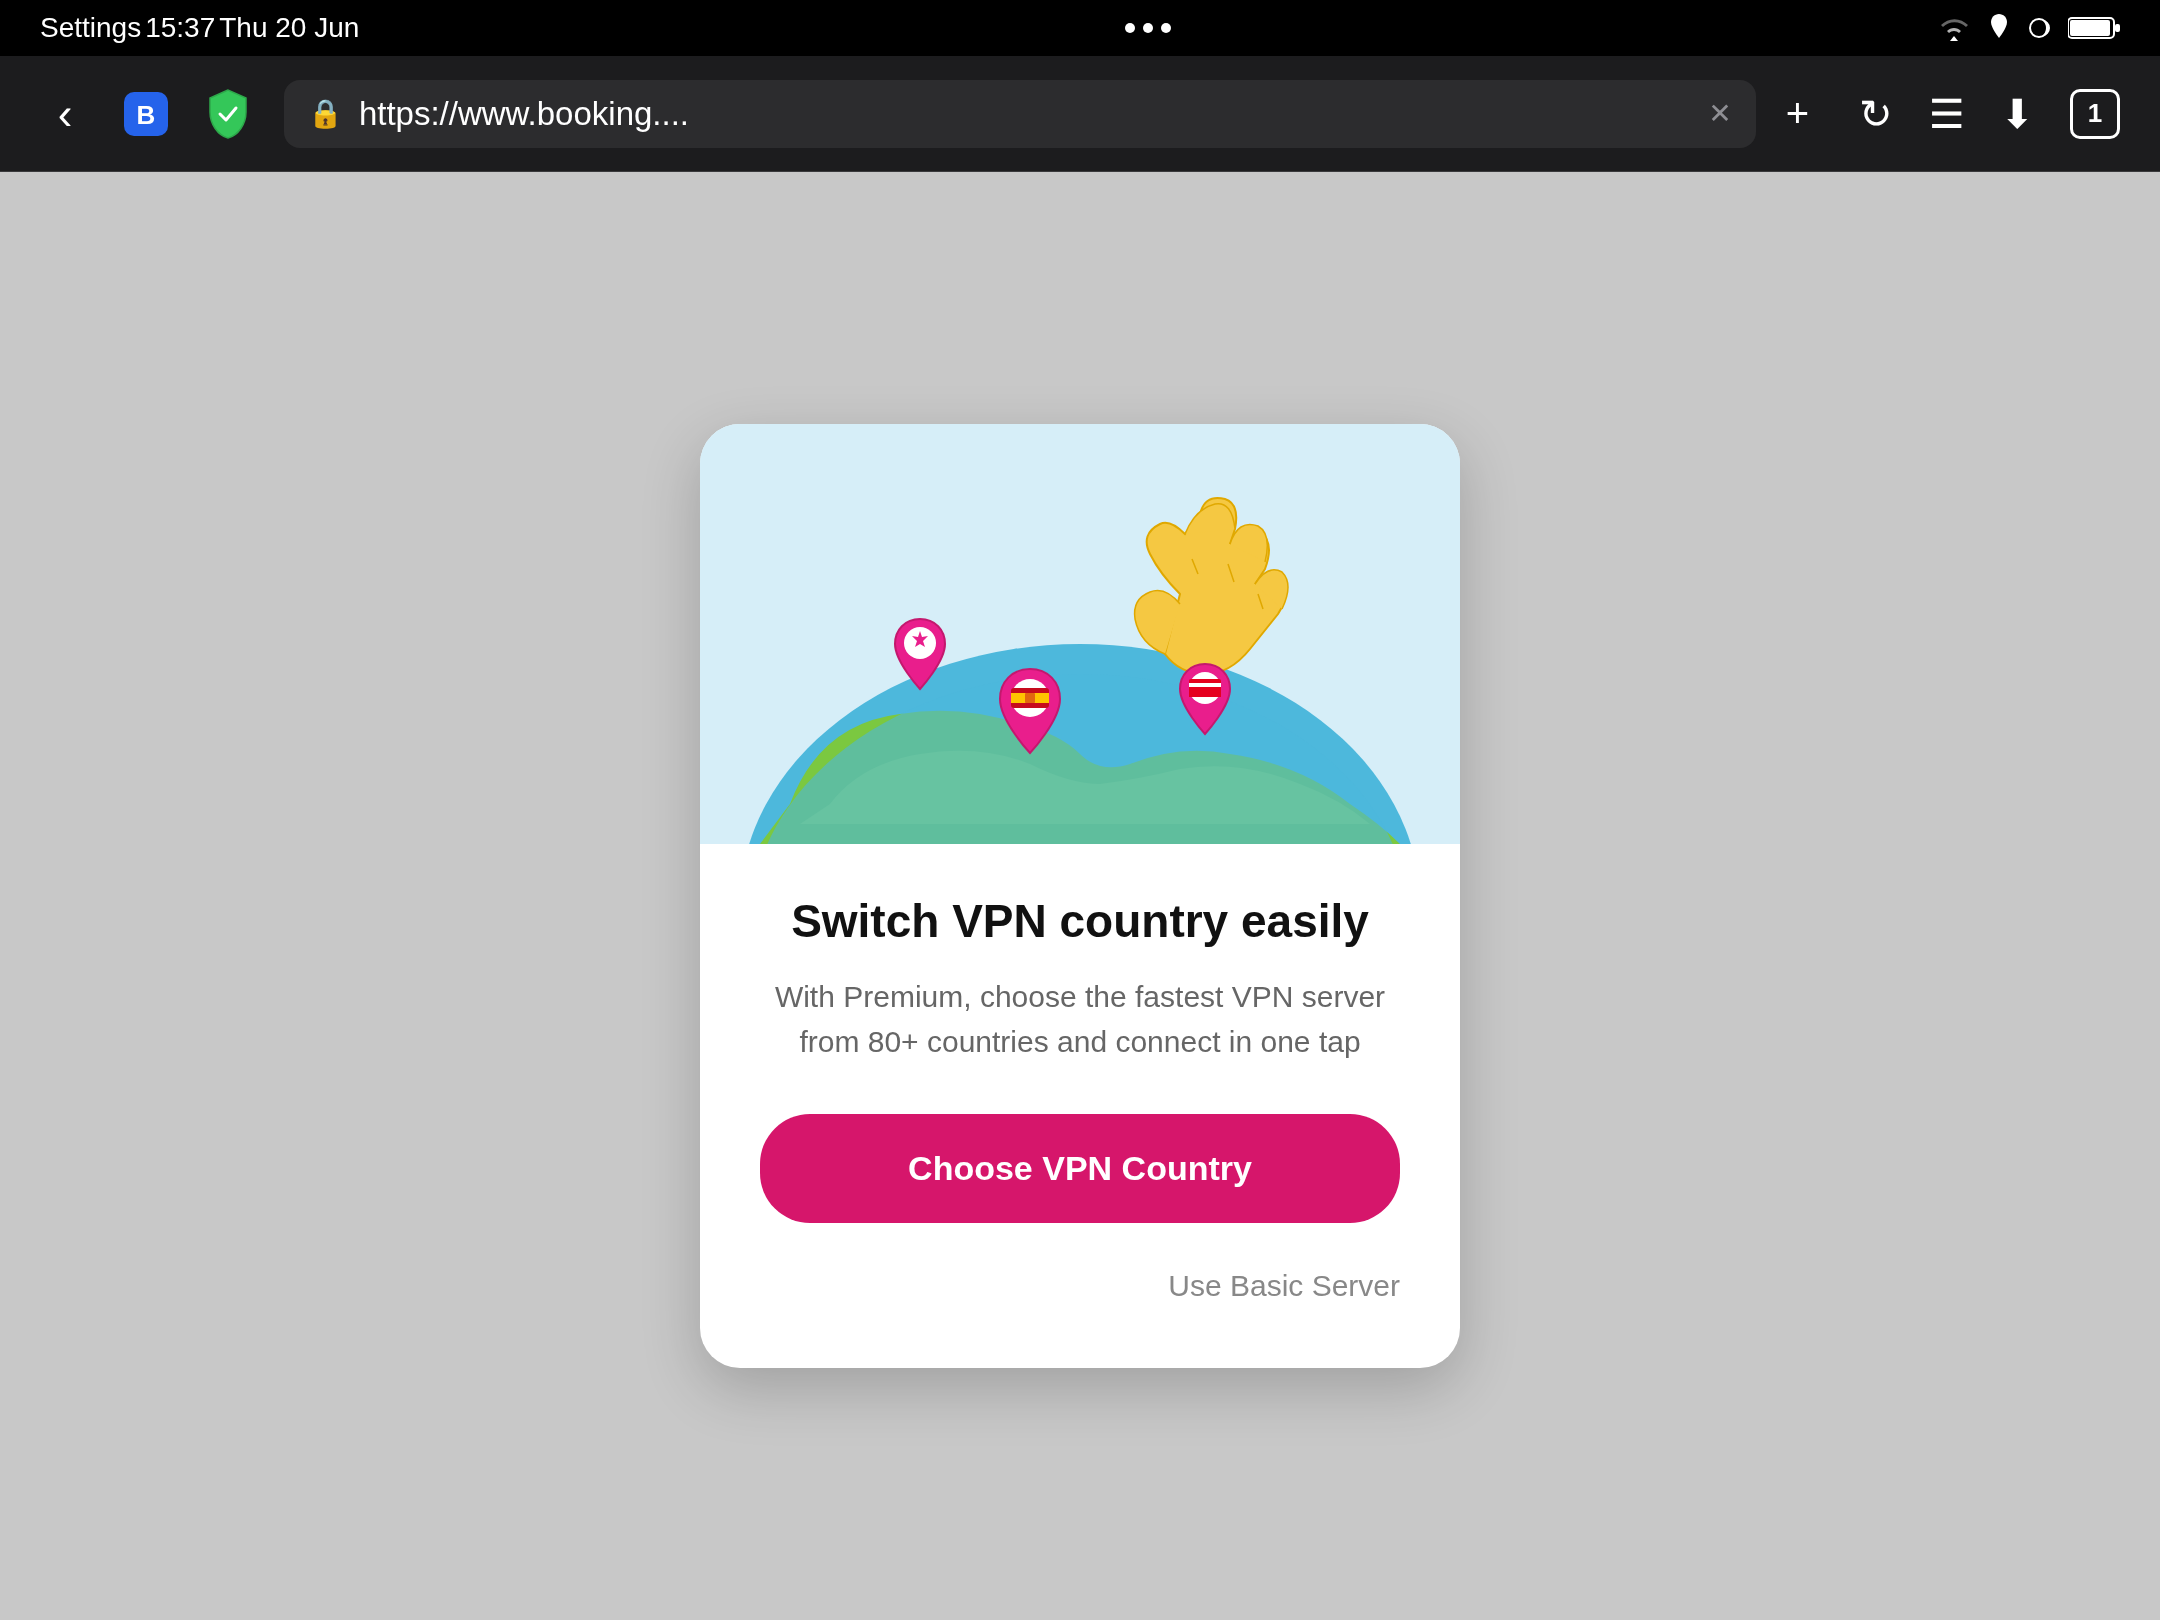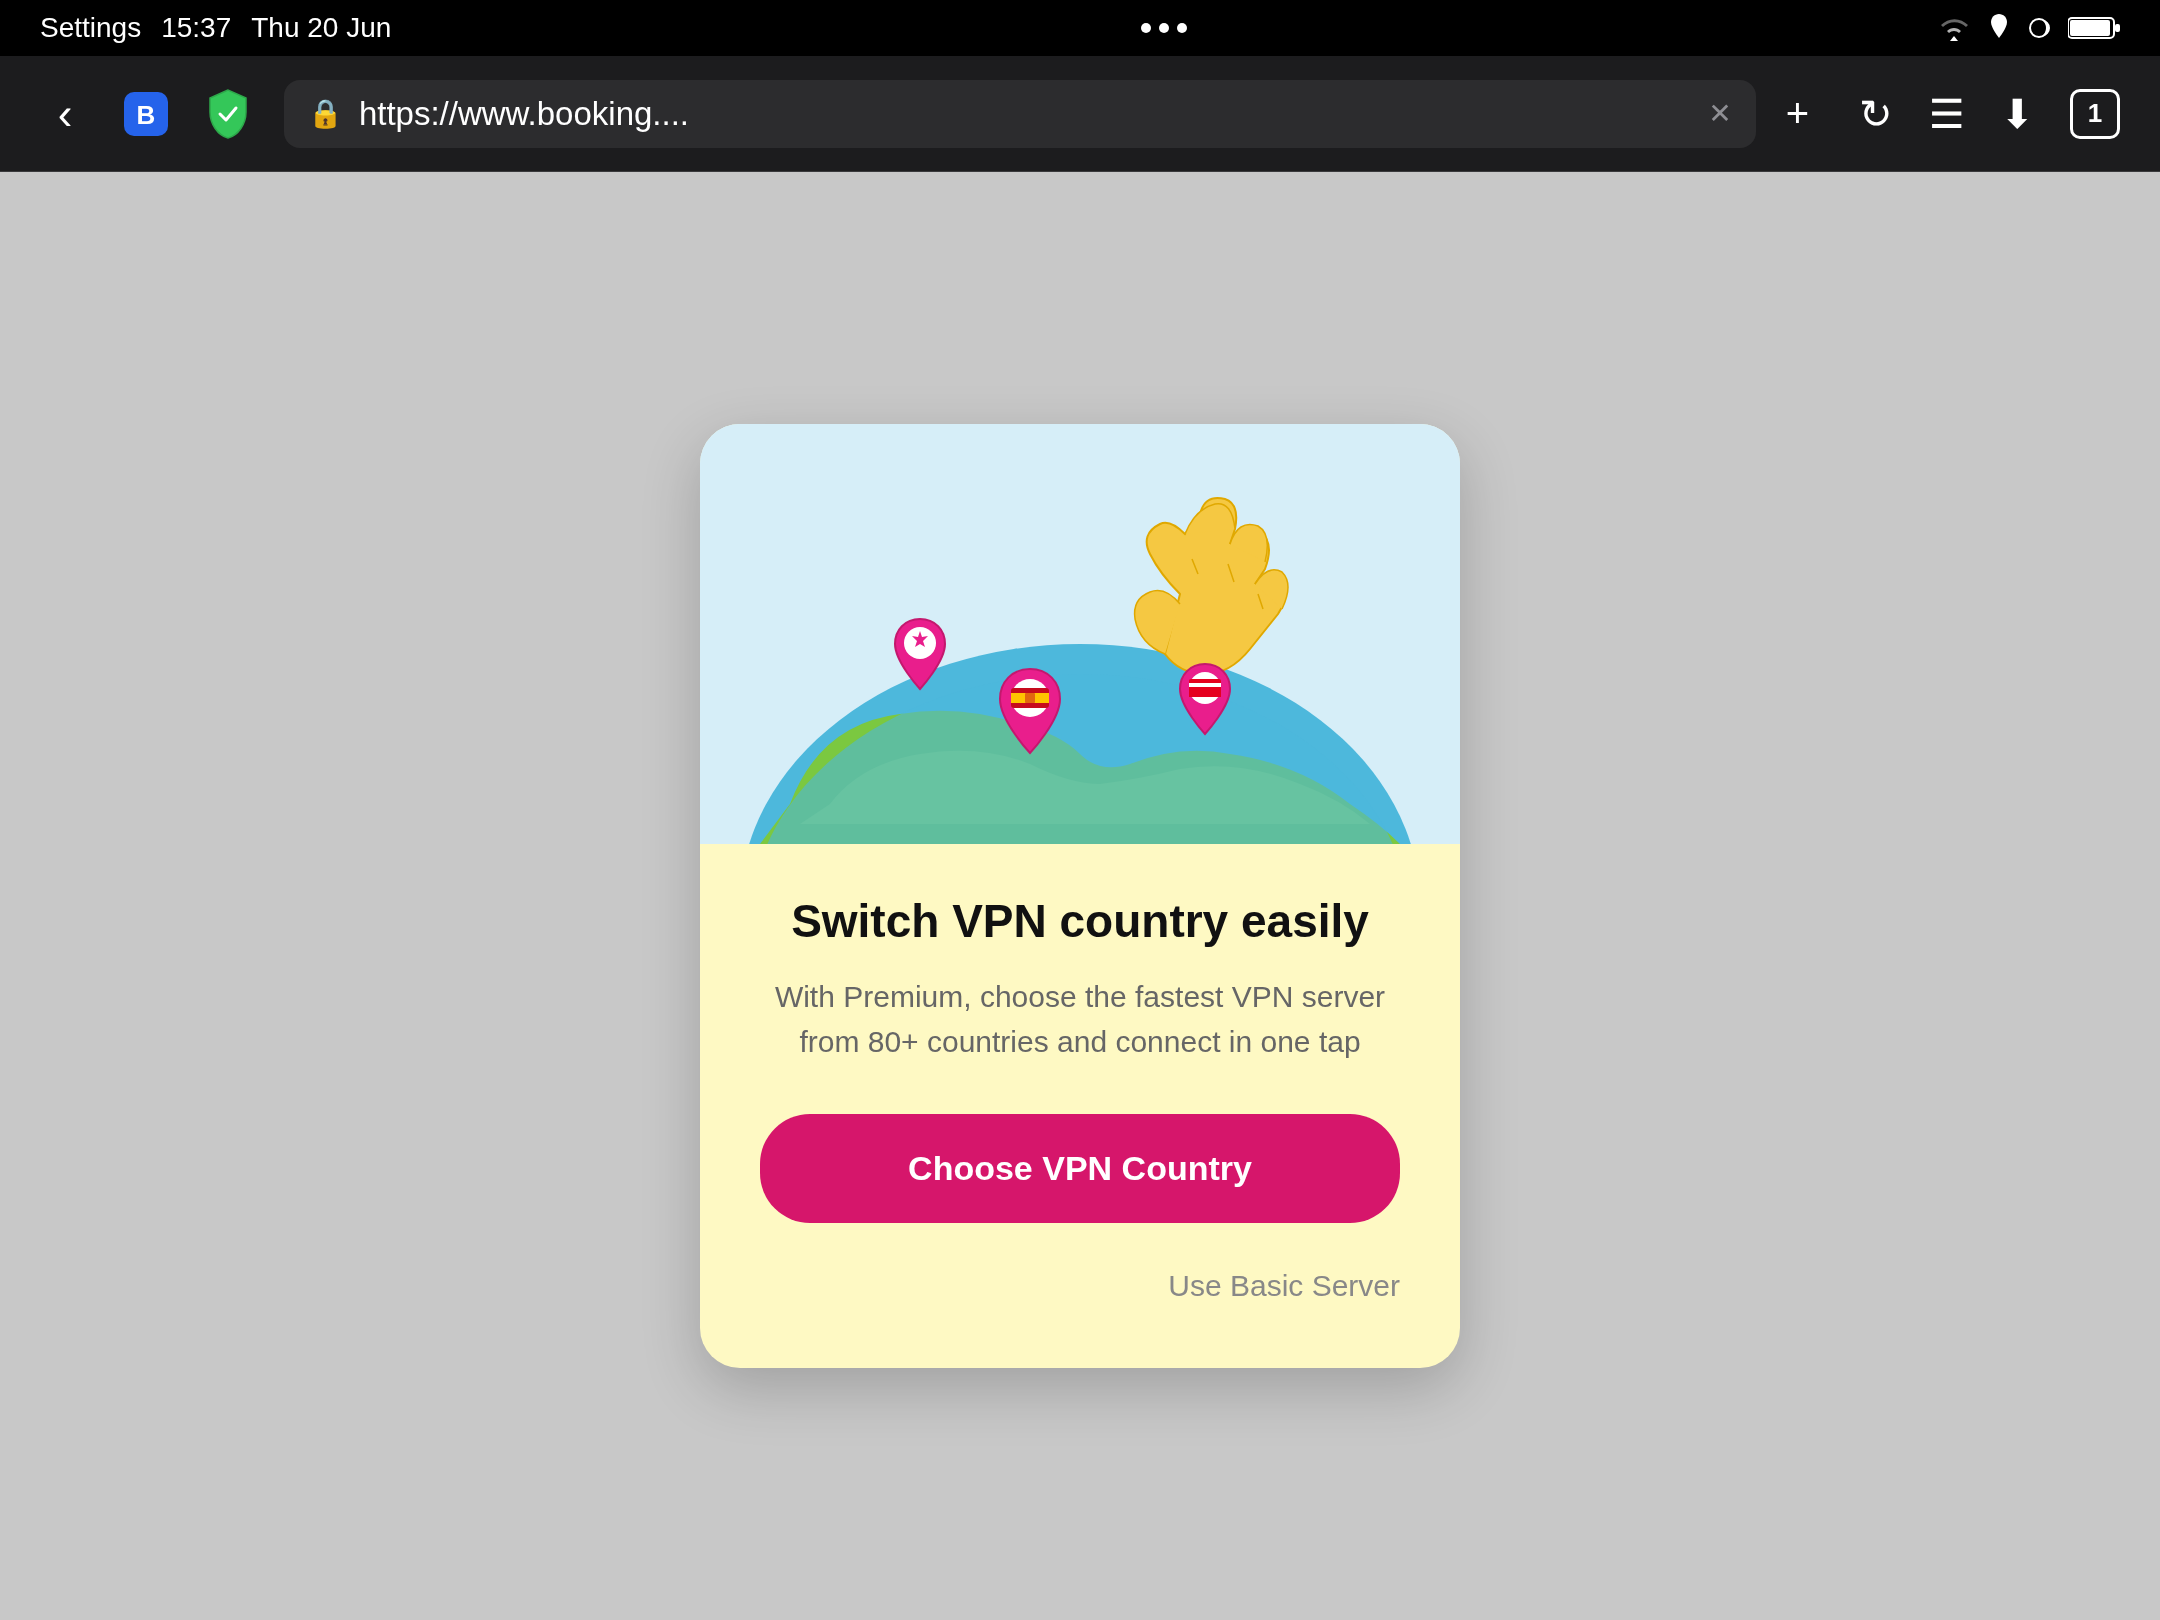--- a/index.html
+++ b/index.html
@@ -21,21 +21,21 @@
       display: flex;
       align-items: center;
       justify-content: space-between;
       padding: 0 40px;
       font-size: 28px;
       font-weight: 500;
     }
     .status-left {
       display: flex;
       align-items: center;
-      gap: 20px;
+      gap: 4px;
     }
     .status-center {
       display: flex;
       align-items: center;
       gap: 8px;
     }
     .status-dot {
       width: 10px;
       height: 10px;
       background: #fff;
@@ -135,21 +135,21 @@
     .content-area {
       background: #c8c8c8;
       height: calc(1620px - 56px - 116px);
       display: flex;
       align-items: center;
       justify-content: center;
     }
 
     
     .modal-card {
-      background: #fef9c3;
+      background: #ffffff;
       border-radius: 40px;
       width: 760px;
       overflow: hidden;
       box-shadow: 0 20px 60px rgba(0,0,0,0.2);
     }
 
     
     .illustration {
       background: #d6eef8;
       height: 420px;

